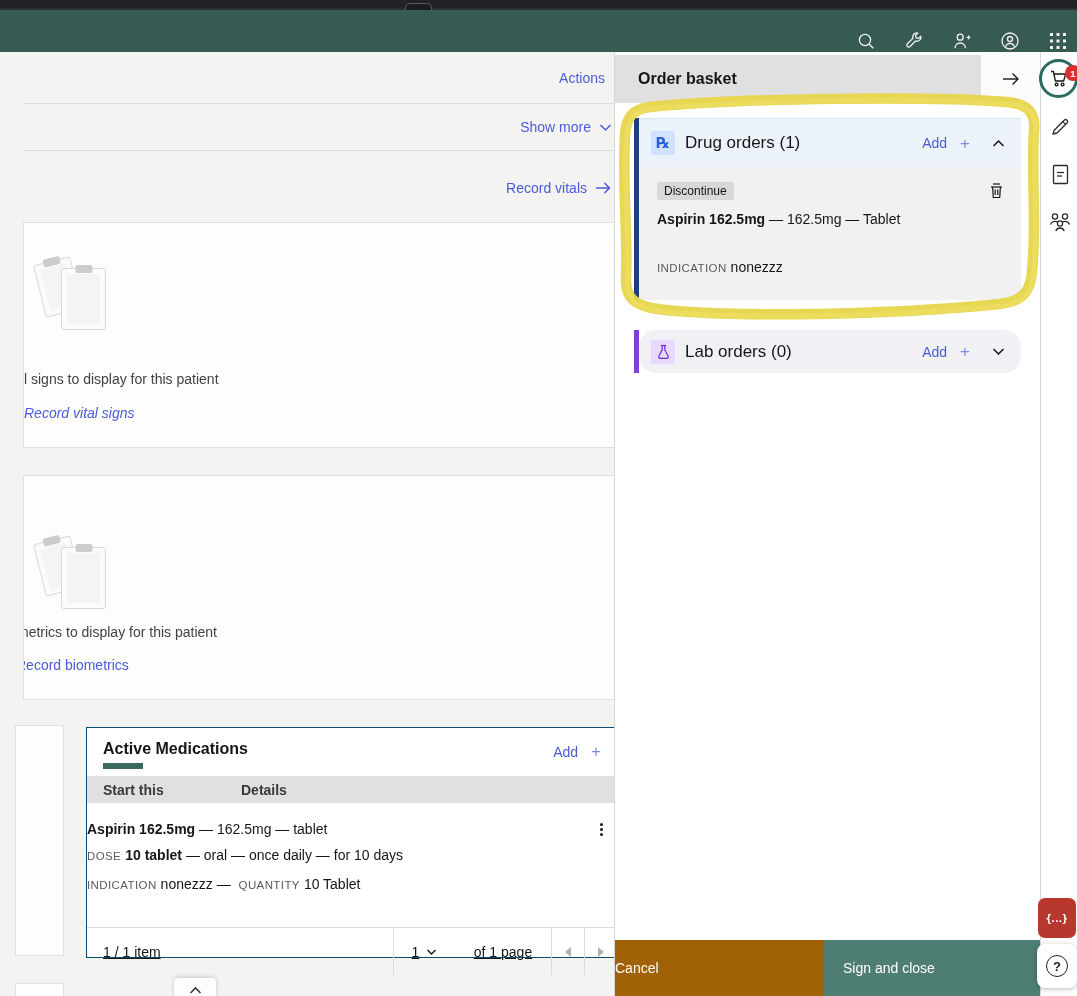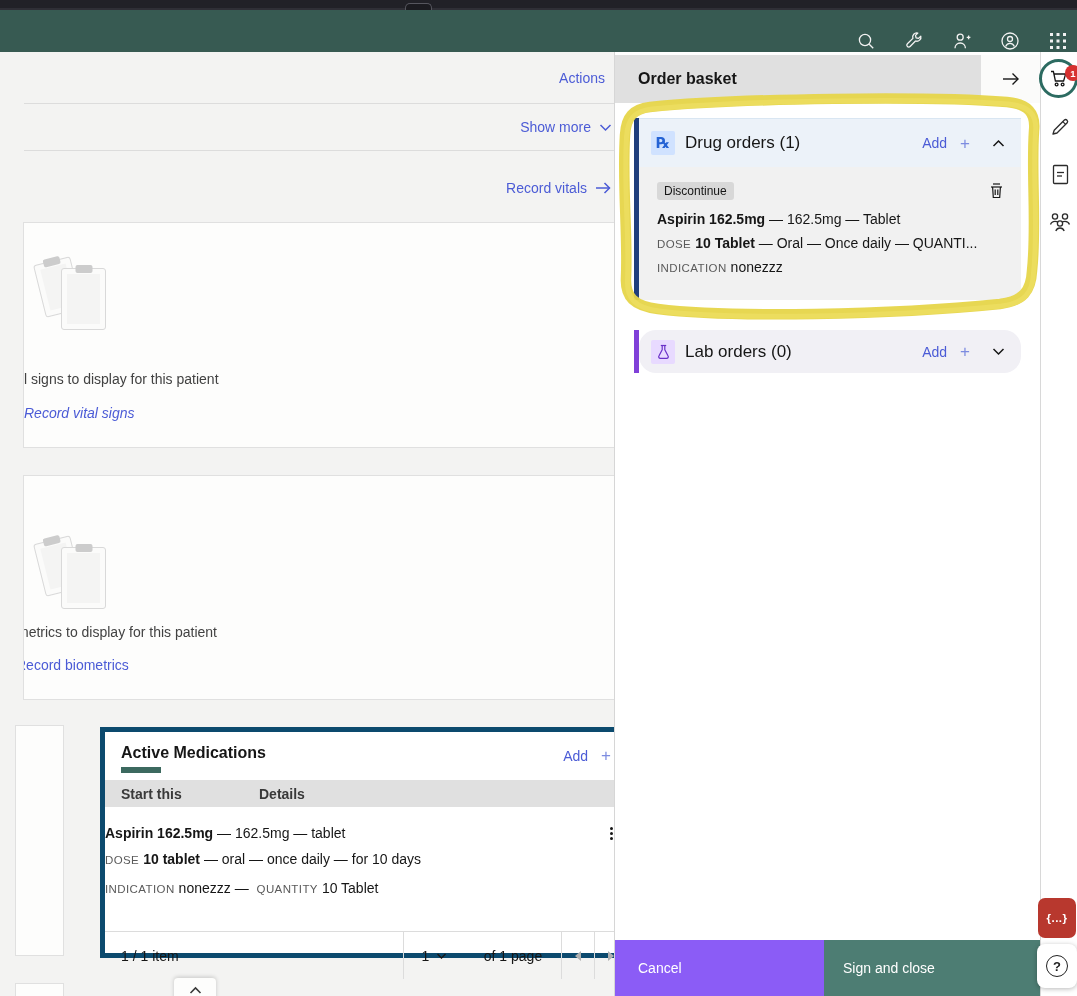--- a/index.html
+++ b/index.html
@@ -40,39 +40,39 @@
   .board .tab { position:absolute; top:-4px; left:50%; transform:translateX(-50%); width:17px; height:8px; background:#cccccc; border-radius:2px; }
   .board .page { position:absolute; inset:5px; background:#f4f4f3; }
   .board-back { left:2px; top:10px; width:38px; height:54px; transform:rotate(-14deg); }
   .board-front { left:24px; top:18px; width:45px; height:62px; }
 
   .sliver-left { left:-9px; top:673px; width:49px; height:231px; }
   .sliver-bottom { left:-9px; top:931px; width:49px; height:30px; }
   .expand-btn { left:150px; top:926px; width:42px; height:24px; background:#fdfdfc; border-radius:4px 4px 0 0; box-shadow:0 -1px 4px rgba(0,0,0,.18); display:flex; align-items:center; justify-content:center; cursor:pointer; }
 
   
-  .meds-card { left:76px; top:675px; width:532px; height:231px; background:#ffffff; border:5px solid #0c4a6e; }
+  .meds-card { left:62px; top:675px; width:532px; height:231px; background:#ffffff; border:1px solid #0c4a6e; }
   .meds-header { position:relative; height:48px; }
   .meds-title { position:absolute; left:16px; top:12px; font-size:16px; font-weight:700; color:#161616; }
   .meds-bar { position:absolute; left:16px; top:35px; width:40px; height:6px; background:#3c695f; }
   .add-group { display:flex; align-items:center; gap:13px; cursor:pointer; }
   .meds-header .add-group { position:absolute; right:16px; top:15px; }
   .add-label { color:#4b5bd6; font-size:14px; }
   .plus-glyph { color:#7d8ce0; font-size:17px; line-height:1; }
   .thead { display:flex; height:27px; background:#e0e0e0; align-items:center; font-size:14px; font-weight:700; color:#393939; }
   .th1 { width:154px; padding-left:16px; }
   .trow { display:flex; height:124px; position:relative; }
   .td-date { width:154px; padding:18px 0 0 16px; font-size:14px; color:#424242; line-height:19px; }
   .td-person { margin-top:24px; margin-left:2px; }
   .td-details { width:340px; padding-top:18px; font-size:14px; color:#161616; }
   .cap-label { font-size:11.5px; color:#5a5a5a; letter-spacing:.4px; margin-right:4px; }
   .row-kebab { position:absolute; right:12px; top:18px; }
   .d-line2 { margin-top:8px; line-height:21px; }
   .d-line3 { margin-top:9px; }
-  .pagination { display:flex; align-items:center; height:48px; border-top:1px solid #dcdcdc; font-size:14px; color:#161616; }
+  .pagination { display:flex; align-items:center; height:48px; border-top:1px solid #dcdcdc; font-size:14px; color:#161616;text-decoration:underline; }
   .pg-items { flex:1; padding-left:16px; }
   .pg-select { width:62px; height:100%; border-left:1px solid #dcdcdc; display:flex; align-items:center; justify-content:center; gap:7px; cursor:pointer; }
   .pg-pages { width:96px; height:100%; display:flex; align-items:center; justify-content:center; }
   .pg-btn { width:33px; height:100%; border-left:1px solid #dcdcdc; display:flex; align-items:center; justify-content:center; cursor:pointer; }
 
   
   .basket-panel { left:614px; top:52px; width:426px; height:944px; background:#ffffff; border-left:1px solid #d6d6d6; }
   .basket-header { position:absolute; left:0; top:3px; width:410px; height:48px; background:#e0e0e0; display:flex; align-items:center; padding-left:23px; font-size:16px; font-weight:700; color:#161616; }
   .basket-collapse { position:absolute; left:366px; top:3px; width:60px; height:48px; background:#fbfbfa; display:flex; align-items:center; justify-content:center; cursor:pointer; }
 
@@ -87,21 +87,21 @@
   .drug-body { position:relative; height:133px; background:#f1f1f1; font-size:14px; }
   .order-tag { position:absolute; left:18px; top:15px; background:#d8d8d8; color:#161616; font-size:12px; padding:2px 7px; border-radius:3px; }
   .trash-btn { position:absolute; right:16px; top:15px; cursor:pointer; }
   .ol1 { position:absolute; left:18px; top:44px; white-space:nowrap; }
   .ol2 { position:absolute; left:18px; top:68px; white-space:nowrap; }
   .ol3 { position:absolute; left:18px; top:92px; white-space:nowrap; }
   .lab-section { top:278px; border-left:5px solid #8040d8; }
   .lab-section .sec-header { background:#f1f0f5; }
   .lab-chip { background:#e8daff; }
 
-  .btn-cancel { position:absolute; left:0; top:888px; width:209px; height:56px; background:#8b5cf6; color:#ffffff; font-size:14px; display:flex; align-items:center; padding-left:23px; cursor:pointer; }
+  .btn-cancel { position:absolute; left:0; top:888px; width:209px; height:56px; background:#a16207; color:#ffffff; font-size:14px; display:flex; align-items:center; cursor:pointer; }
   .btn-sign { position:absolute; left:209px; top:888px; width:217px; height:56px; background:#4d7d73; color:#ffffff; font-size:14px; display:flex; align-items:center; padding-left:19px; cursor:pointer; }
 
   
   .rail { left:1040px; top:52px; width:37px; height:944px; background:#ffffff; border-left:1px solid #d8d8d8; }
   .cart-btn { position:absolute; left:-2px; top:7px; width:39px; height:39px; border-radius:50%; border:3px solid #2c6b61; background:#ffffff; display:flex; align-items:center; justify-content:center; cursor:pointer; }
   .cart-badge { position:absolute; left:23px; top:3px; width:16px; height:16px; border-radius:50%; background:#d7302f; color:#ffffff; font-size:9.5px; font-weight:700; display:flex; align-items:center; justify-content:center; }
   .rail-icon { position:absolute; cursor:pointer; }
   .code-btn { position:absolute; left:-3px; top:846px; width:38px; height:40px; background:#b8382e; border-radius:7px; color:#fff; font-size:11.5px; font-weight:700; display:flex; align-items:center; justify-content:center; cursor:pointer; letter-spacing:.5px; }
   .help-btn { position:absolute; left:-4px; top:892px; width:40px; height:44px; background:#ffffff; border-radius:8px; box-shadow:0 1px 5px rgba(0,0,0,.28); display:flex; align-items:center; justify-content:center; cursor:pointer; }
   .help-circle { width:22px; height:22px; border-radius:50%; border:1.5px solid #222; display:flex; align-items:center; justify-content:center; font-size:13px; font-weight:700; color:#222; }
@@ -308,21 +308,20 @@
       <span class="trash-btn">
         <svg width="17" height="18" viewBox="0 0 17 18" fill="none" stroke="#161616" stroke-width="1.2">
           <line x1="5" y1="2" x2="12" y2="2"></line>
             <line x1="3" y1="5" x2="14" y2="5"></line>
           <path d="M4.6 5l.7 10.5h6.4L12.4 5"></path>
             <line x1="7.2" y1="7.5" x2="7.2" y2="13"></line>
             <line x1="9.8" y1="7.5" x2="9.8" y2="13"></line>
         </svg>
       </span>
       <div class="ol1"><span class="bold">Aspirin 162.5mg</span><span> — 162.5mg — Tablet</span></div>
-      <div class="ol2"><span class="cap-label">DOSE</span><span class="bold">10 Tablet</span><span> — Oral — Once daily — QUANTI...</span></div>
       <div class="ol3"><span class="cap-label">INDICATION</span><span>nonezzz</span></div>
     </div>
   </div>
 
   <div class="order-section lab-section">
     <div class="sec-header" style="height:43px;border-radius:17px;">
       <span class="sec-chip lab-chip">
         <svg width="15" height="16" viewBox="0 0 15 16" fill="none" stroke="#6a30c8" stroke-width="1.2" stroke-linejoin="round">
           <line x1="4.8" y1="1.5" x2="10.2" y2="1.5"></line>
           <path d="M6.2 1.5v4.2L2.9 12a1.6 1.6 0 0 0 1.4 2.4h6.4a1.6 1.6 0 0 0 1.4-2.4L8.8 5.7V1.5"></path>

